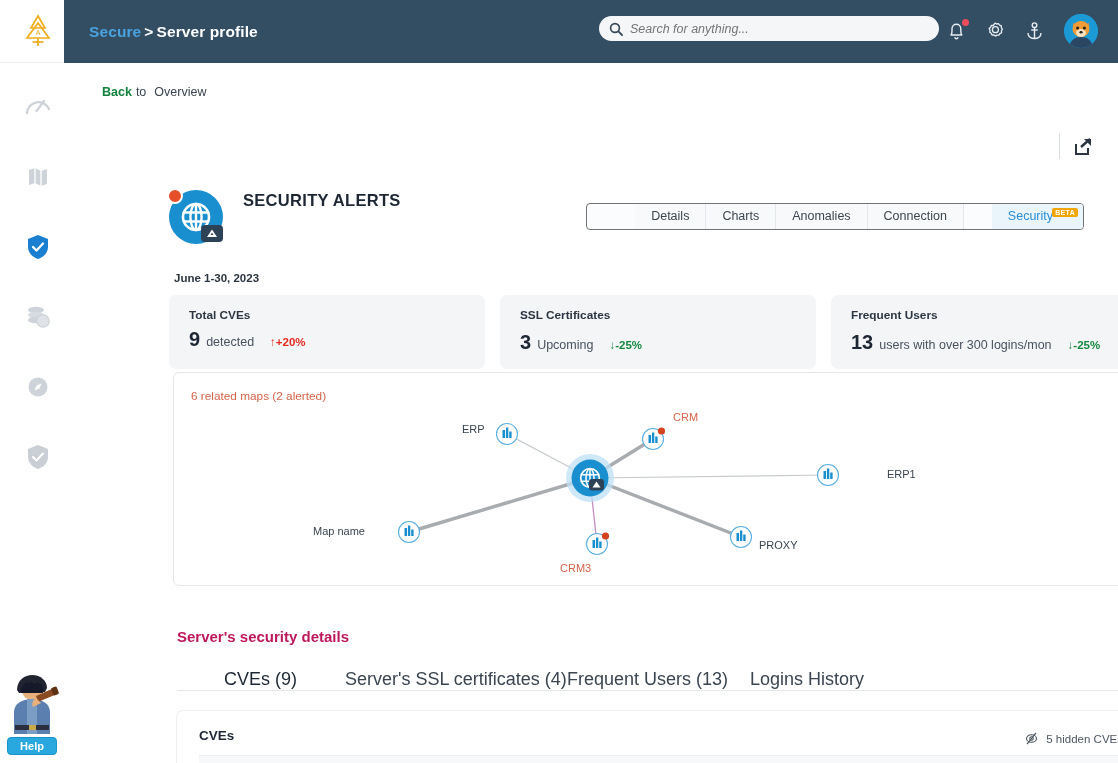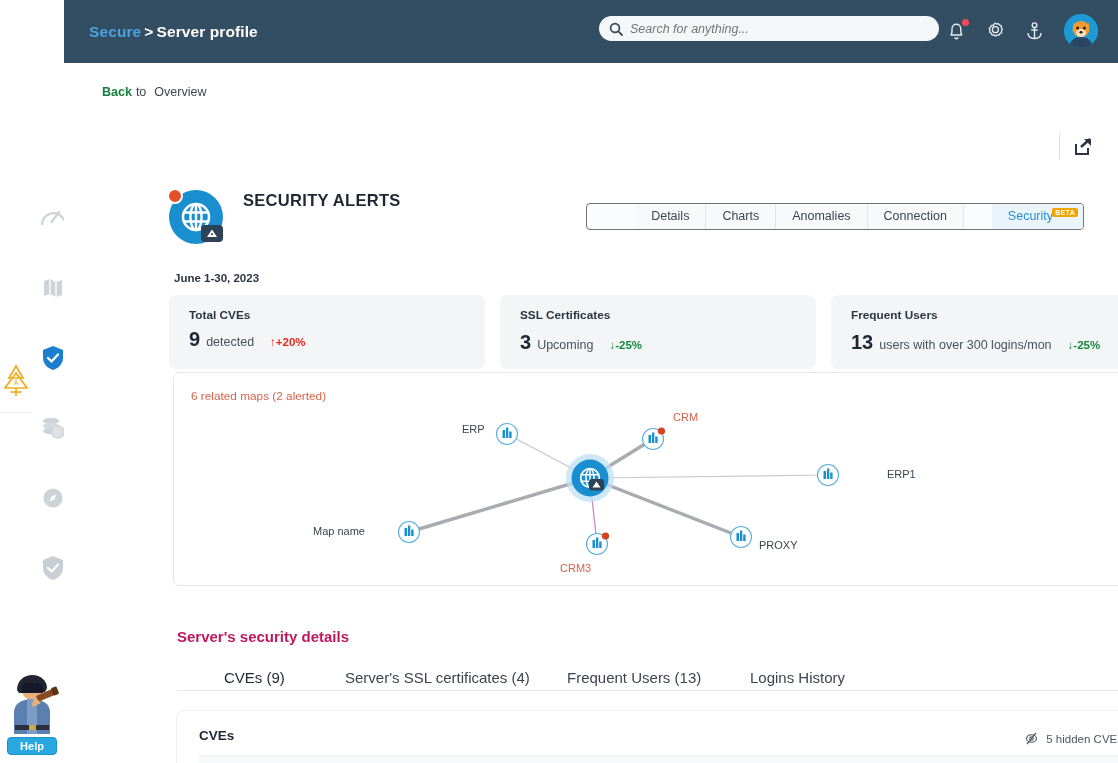--- a/index.html
+++ b/index.html
@@ -8,21 +8,21 @@
     font-family: "Liberation Sans", sans-serif;
     background: #ffffff;
     overflow: hidden;
   }
   .app { position: relative; width: 1118px; height: 763px; background:#fff; }
 
   
   .rail {
     position: absolute; left:0; top:0; width:76px; height:763px;
     background:#ffffff; border-right:1px solid #e7eaee;
-    display:flex; flex-direction:row; align-items:center;
+    display:flex; flex-direction:column; align-items:center;
   }
   .rail-logo { height:63px; width:100%; display:flex; align-items:center; justify-content:center;
                border-bottom:1px solid #eceff2; }
   .rail-items { margin-top:22px; display:flex; flex-direction:column; align-items:center; gap:26px; width:100%; }
   .rail-item { width:44px; height:44px; display:flex; align-items:center; justify-content:center; cursor:pointer; }
   .rail-bottom { position:absolute; bottom:2px; left:0; width:64px; display:flex; flex-direction:column; align-items:center; }
   .help-btn {
     background:#29a8e0; color:#fff; font-size:11px; font-weight:bold;
     border-radius:4px; padding:2px 12px; margin-top:-6px; margin-bottom:6px;
     border:1px solid #1b93c9; cursor:pointer;
@@ -108,21 +108,21 @@
   .map-head { position:absolute; left:17px; top:16px; font-size:11.8px; font-weight:bold; color:#2b3642; }
   .map-head span { color:#d4644a; font-weight:normal; }
   .mapsvg { position:absolute; left:0; top:0; }
   .nodelbl { position:absolute; font-size:11px; color:#3a4550; white-space:nowrap; }
   .nodelbl.alert { color:#d4644a; }
 
   
   .secdetails-title { position:absolute; left:113px; top:565px; font-size:15px; font-weight:bold; color:#be185d; }
   .dtabs { position:absolute; left:113px; top:602px; width:966px; height:26px;
            border-bottom:1px solid #e4e7ea; display:flex; }
-  .dtab { font-size:15px; color:#3a4550; cursor:pointer; white-space:nowrap; }
+  .dtab { font-size:18px; color:#3a4550; cursor:pointer; white-space:nowrap; }
   .dtab.sel { color:#1d2733; }
 
   
   .cvecard { position:absolute; left:113px; top:648px; width:966px; height:120px;
              background:#fff; border-radius:6px 6px 0 0; box-shadow:0 0 0 1px #edeff1; }
   .cve-h { position:absolute; left:22px; top:17px; font-size:13.5px; font-weight:bold; color:#1d2733; }
   .hidden-cve { position:absolute; right:20px; top:20px; display:flex; align-items:center; gap:7px;
                 font-size:11.5px; color:#4c5661; cursor:pointer; }
   table.cvet { position:absolute; left:22px; top:44px; width:925px; border-collapse:collapse; }
   table.cvet th { font-size:11.8px; font-weight:normal; color:#333d48; text-align:left;

